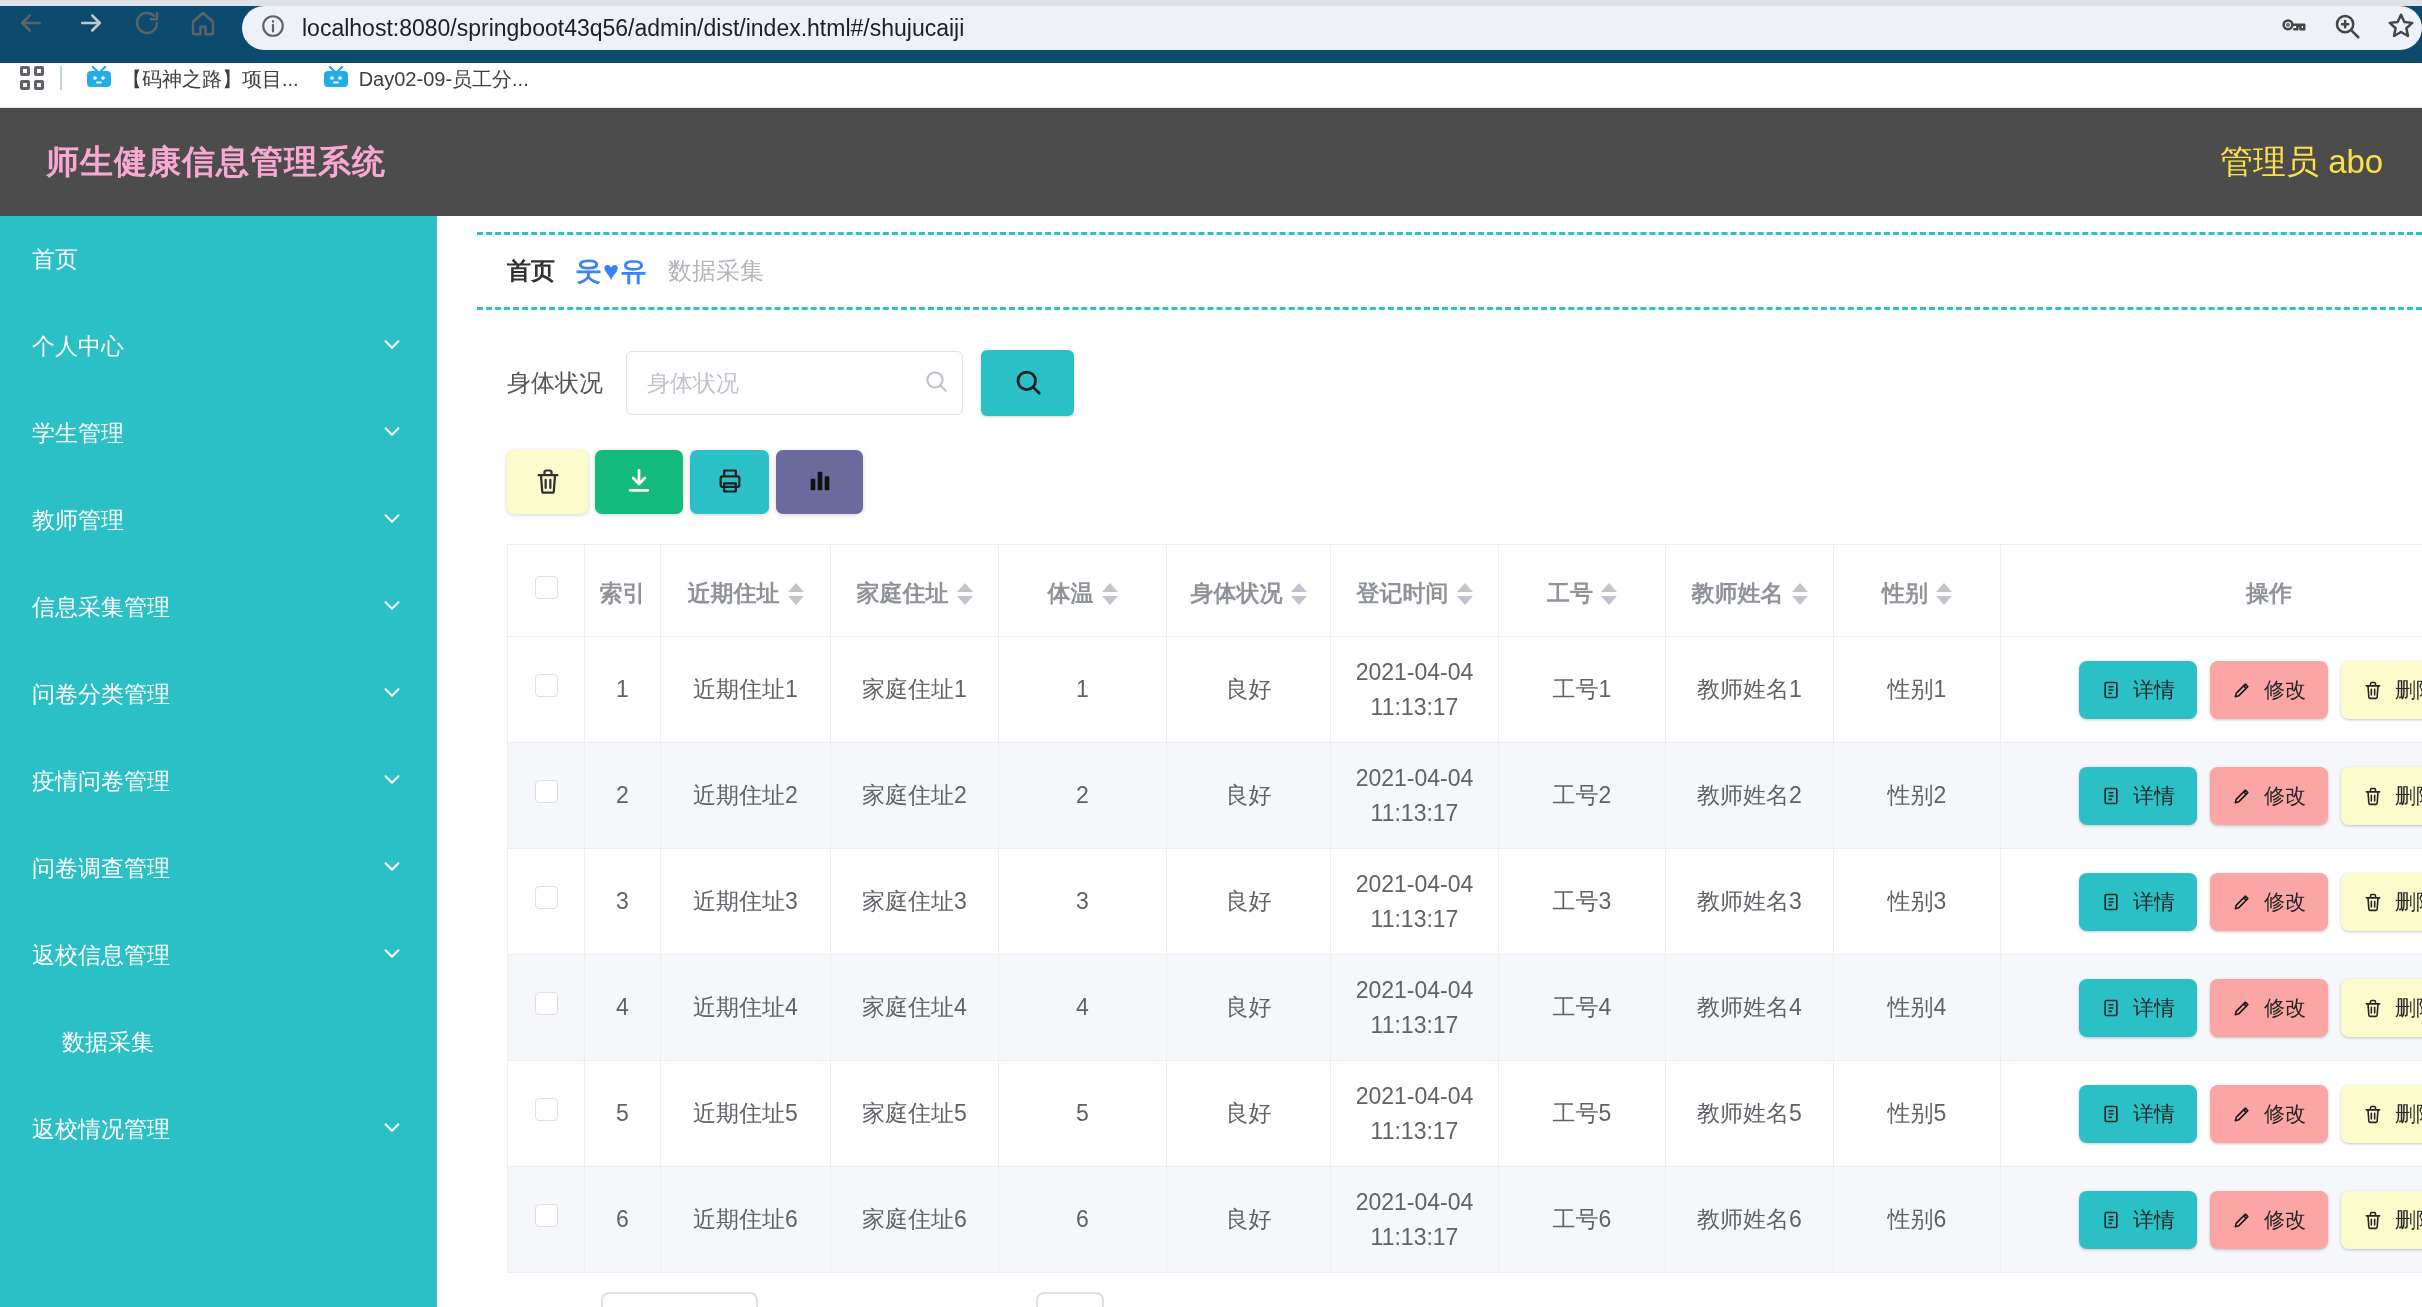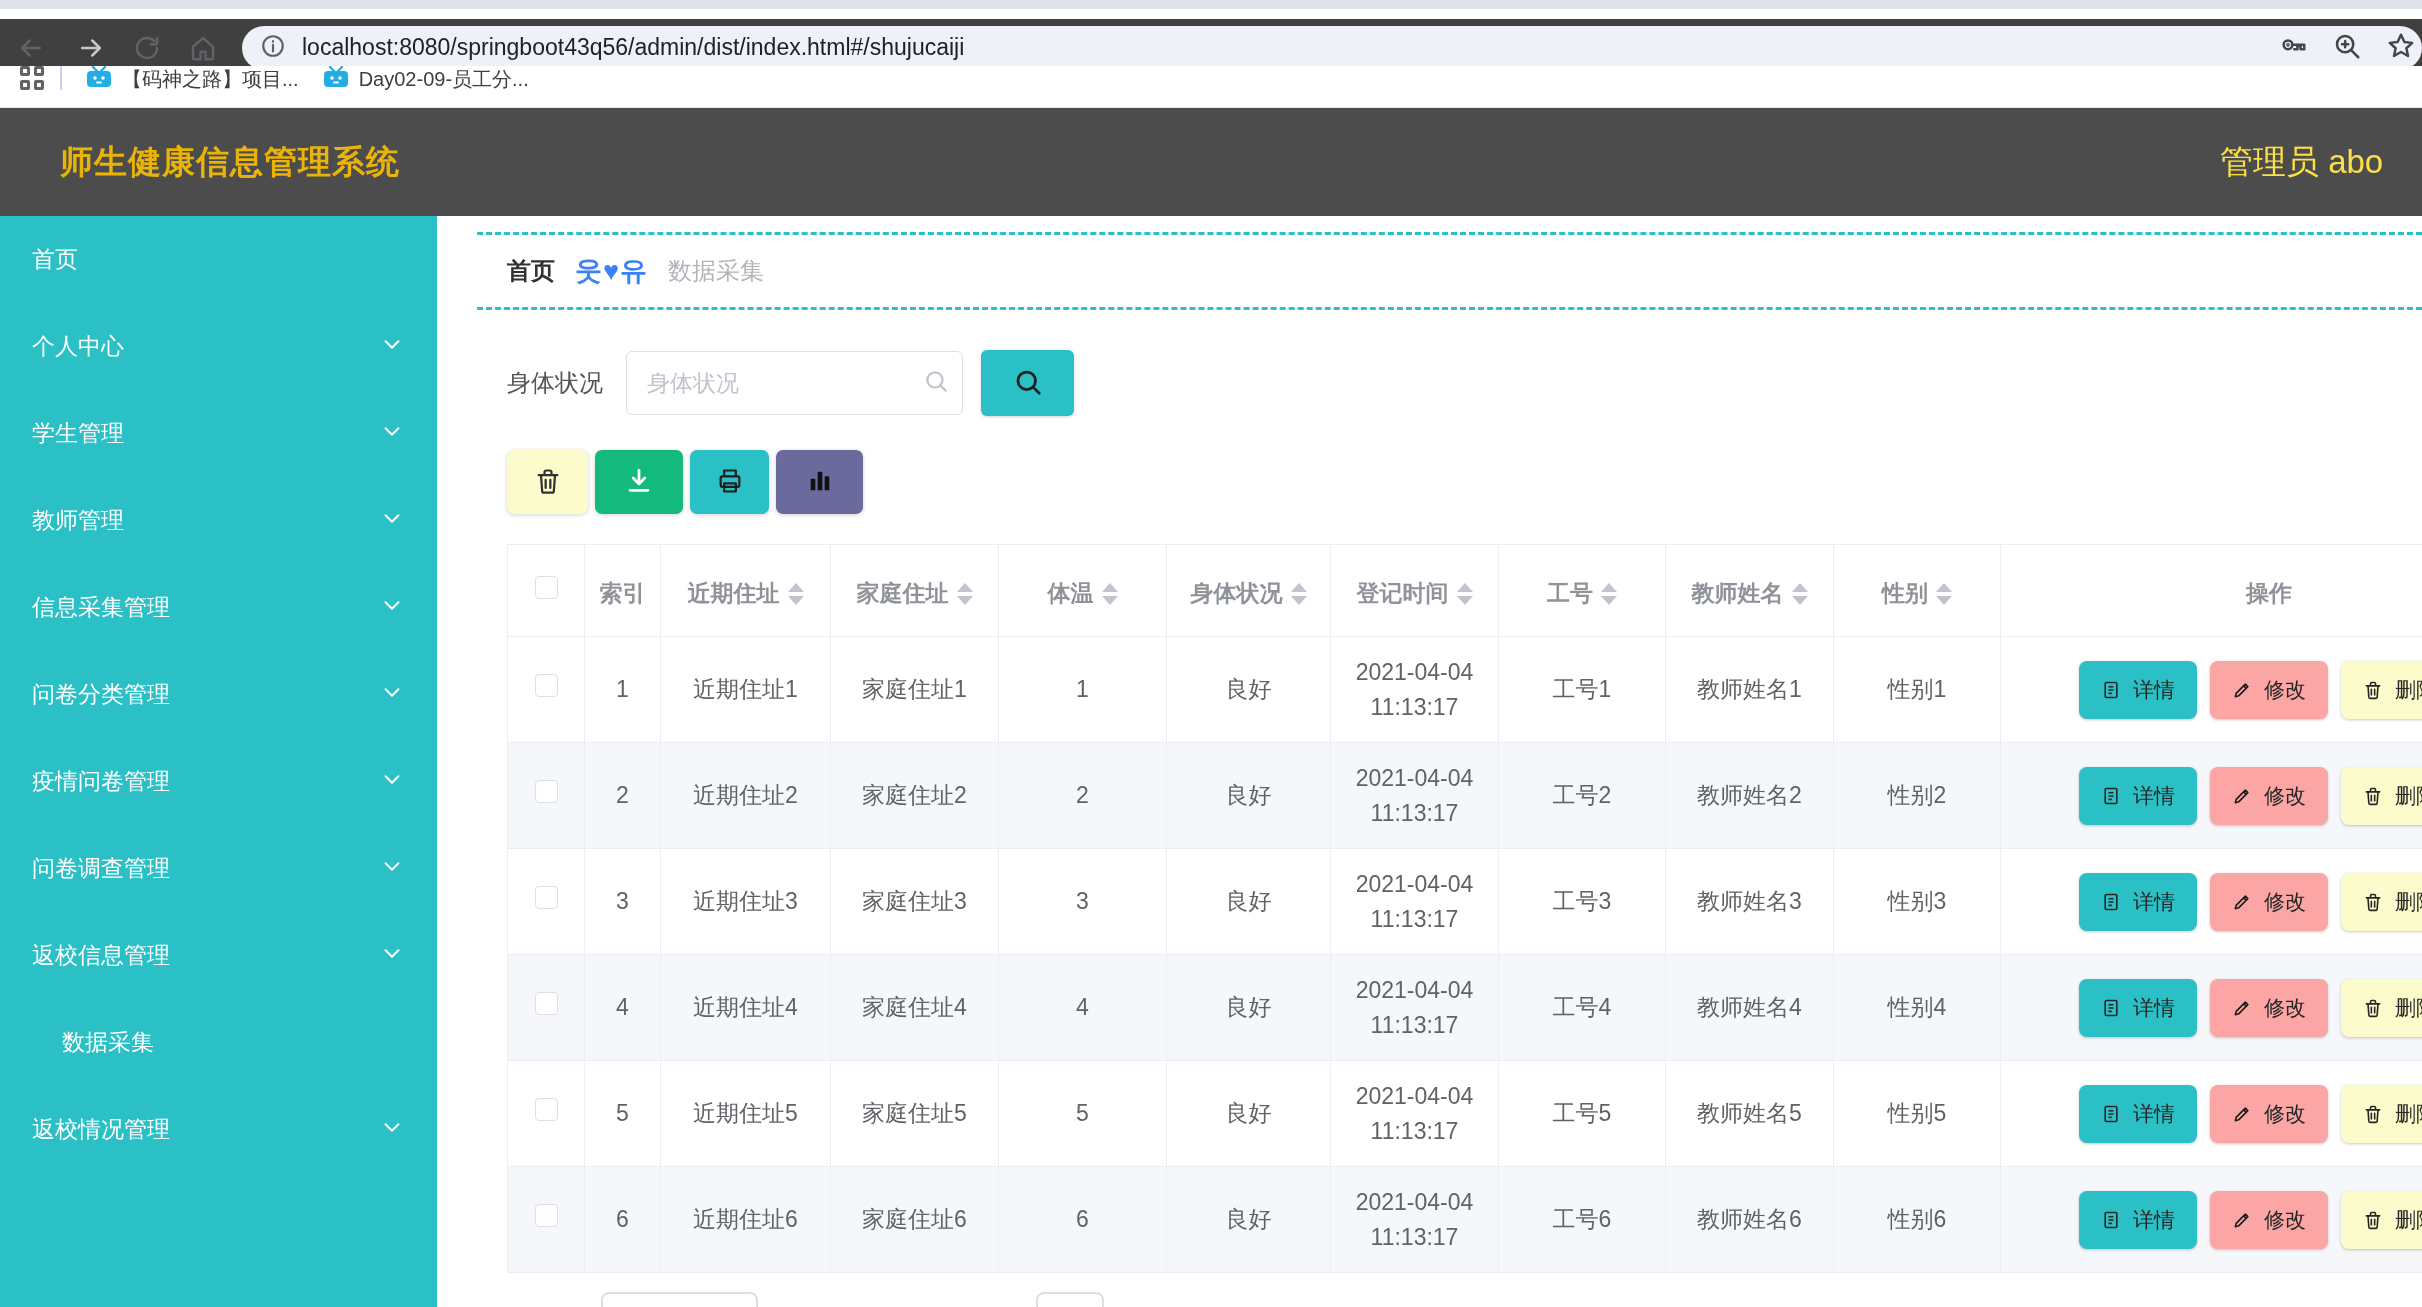--- a/index.html
+++ b/index.html
@@ -1,41 +1,41 @@
 <!DOCTYPE html>
 <html><head>
 <meta charset="utf-8">
 <style>
   * { margin:0; padding:0; box-sizing:border-box; }
   html,body { width:2422px; height:1307px; overflow:hidden; font-family:"Liberation Sans","DejaVu Sans",sans-serif; background:#fff; }
   body { position:relative; }
 
   
   .tabstrip { position:absolute; top:0; left:0; width:100%; height:9px; background:#dee1e6; }
-  .chrome-toolbar { position:absolute; top:19px; left:0; width:100%; height:57px; background:#404040; display:flex; align-items:center; }
+  .chrome-toolbar { position:absolute; top:6px; left:0; width:100%; height:57px; background:#0c4a6e; display:flex; }
   .nav-ico { width:34px; height:34px; display:flex; align-items:center; justify-content:center; flex:0 0 auto; }
   .nav-ico svg { width:30px; height:30px; }
   .back { margin-left:14px; } .fwd { margin-left:26px; } .rel { margin-left:22px; } .hom { margin-left:22px; }
   .url-pill { margin-left:22px; height:44px; flex:1 1 auto; background:#eef1f8; border-radius:22px; display:flex; align-items:center; padding:0 18px; min-width:0; }
   .url-pill .info-ico svg { width:26px; height:26px; }
   .url-text { margin-left:16px; font-size:23px; color:#202124; white-space:nowrap; flex:1 1 auto; overflow:hidden; }
   .pill-right { display:flex; align-items:center; gap:24px; margin-right:-12px; }
   .pill-right svg { width:30px; height:30px; }
 
   .bookmarks { position:absolute; top:66px; left:0; width:100%; height:42px; background:#fff; border-bottom:1px solid #e4e6ea; display:flex; align-items:flex-start; }
   .apps-ico { margin-left:20px; display:grid; grid-template-columns:10px 10px; grid-template-rows:10px 10px; gap:4px; }
   .apps-ico i { border:3px solid #5f6368; border-radius:2px; }
   .bm-sep { width:2px; height:24px; background:#c5d2e8; margin-left:16px; }
   .bookmark { display:flex; align-items:center; gap:10px; margin-left:24px; }
   .bookmark .tv-ico svg { width:26px; height:22px; }
   .bookmark span { font-size:20px; color:#3c4043; }
 
   
   .app-header { position:absolute; top:108px; left:0; width:100%; height:108px; background:#4c4c4c; }
-  .app-title { position:absolute; left:60px; top:50%; transform:translateY(-50%); color:#eab308; font-size:33px; font-weight:bold; letter-spacing:1px; }
+  .app-title { position:absolute; left:46px; top:50%; transform:translateY(-50%); color:#f9a8d4; font-size:33px; font-weight:bold; letter-spacing:1px; }
   .user-area { position:absolute; left:2220px; top:50%; transform:translateY(-50%); display:flex; gap:42px; white-space:nowrap; }
   .user-name, .logout { color:#fde047; font-size:33px;text-align:right; }
 
   
   .sidebar { position:absolute; top:216px; left:0; width:437px; height:1091px; background:#2bc0c6; }
   .side-item { height:87px; display:flex; align-items:center; padding:0 34px 0 32px; color:#fff; font-size:23px; cursor:pointer; }
   .side-item .lbl { flex:1 1 auto; }
   .side-item.sub { padding-left:62px; }
   .chev svg { width:22px; height:22px; }
 

